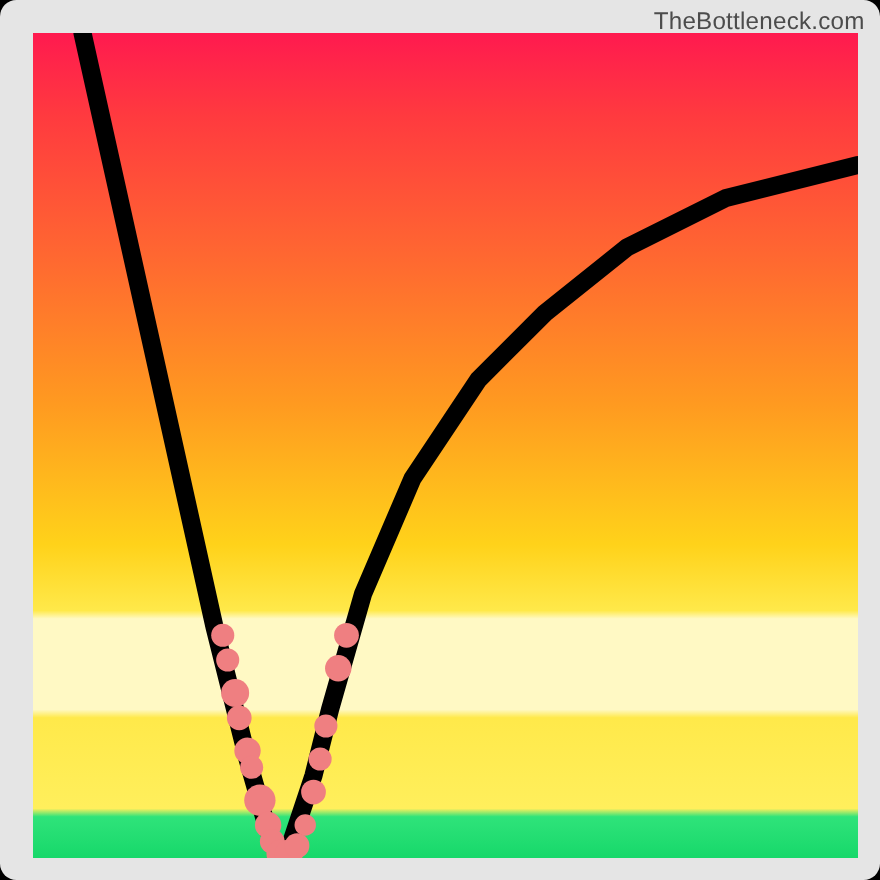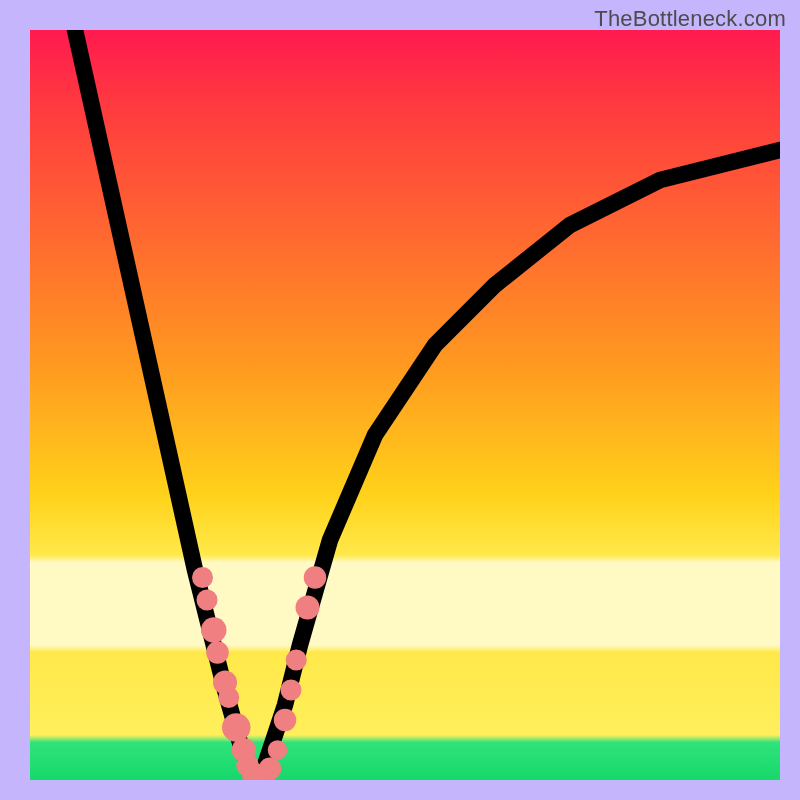--- a/index.html
+++ b/index.html
@@ -7,21 +7,22 @@
     padding: 0;
     width: 800px;
     height: 800px;
     overflow: hidden;
     background: #000;
     font-family: Arial, Helvetica, sans-serif;
   }
   .frame {
     position: absolute;
     inset: 0;
-    background: #c4b5fd;
+    background: #e5e5e5;
+    border-radius: 15px;
   }
   .plot {
     position: absolute;
     left: 30px;
     top: 30px;
     width: 750px;
     height: 750px;
     
     background: linear-gradient(
       to bottom,

